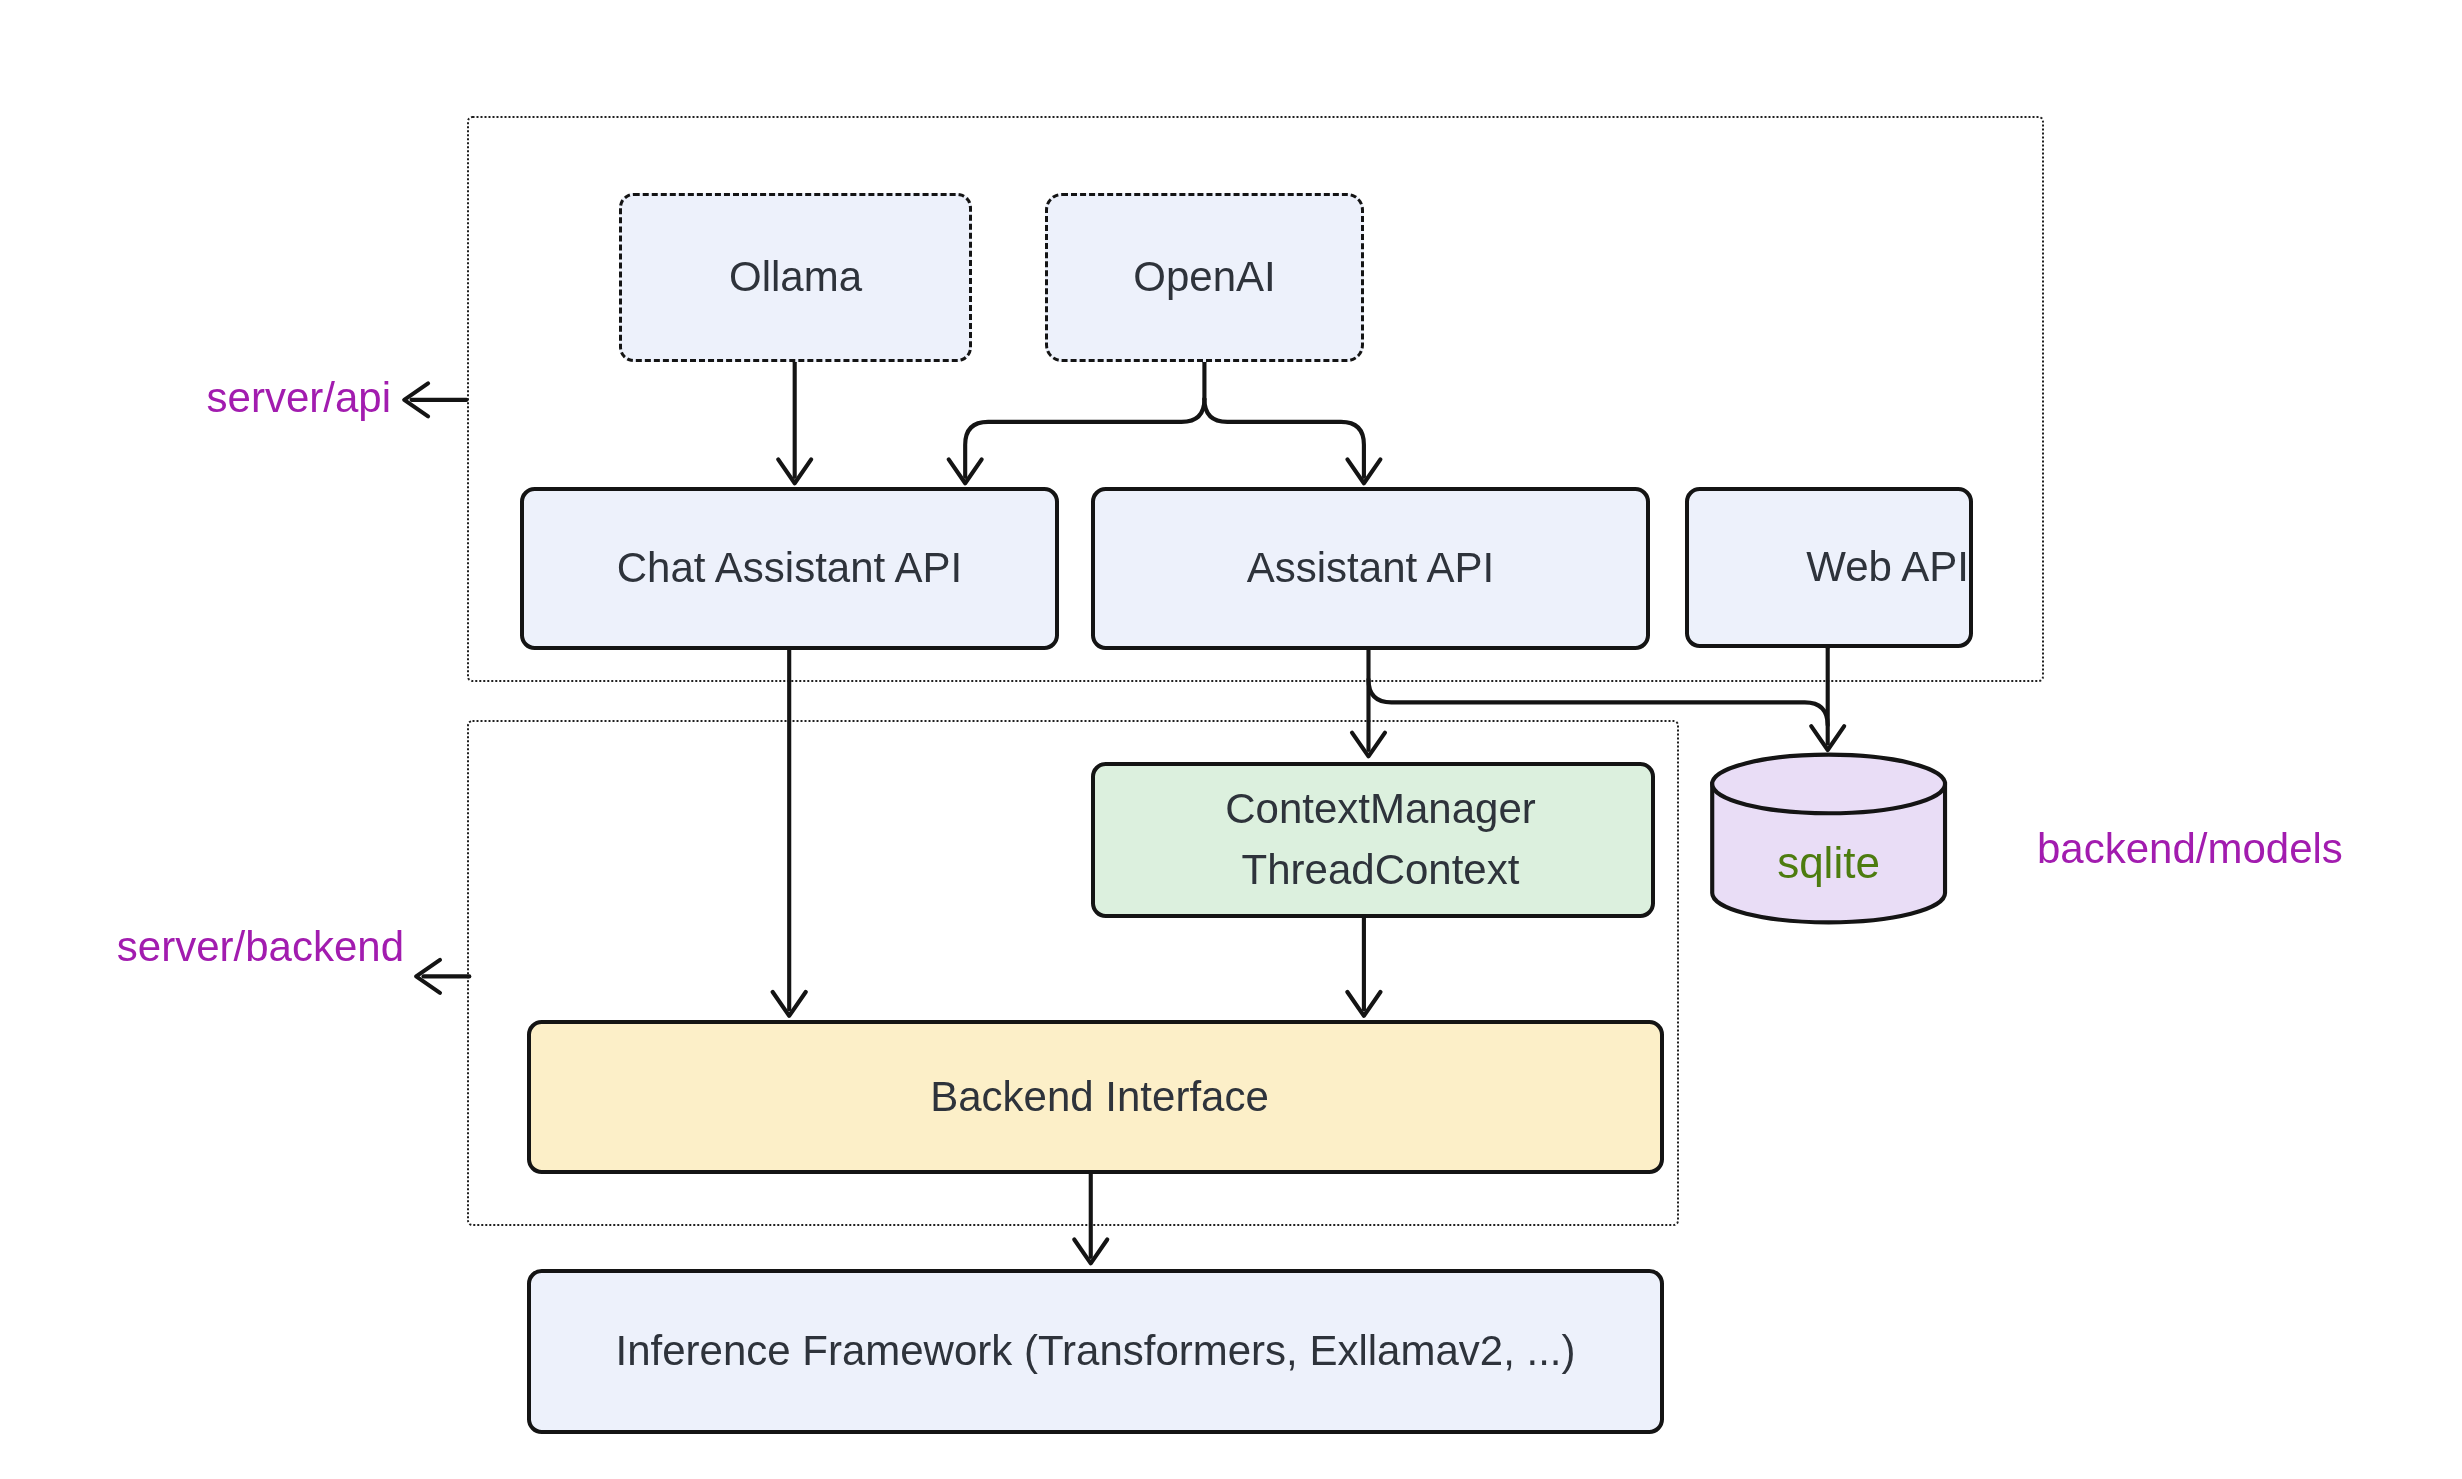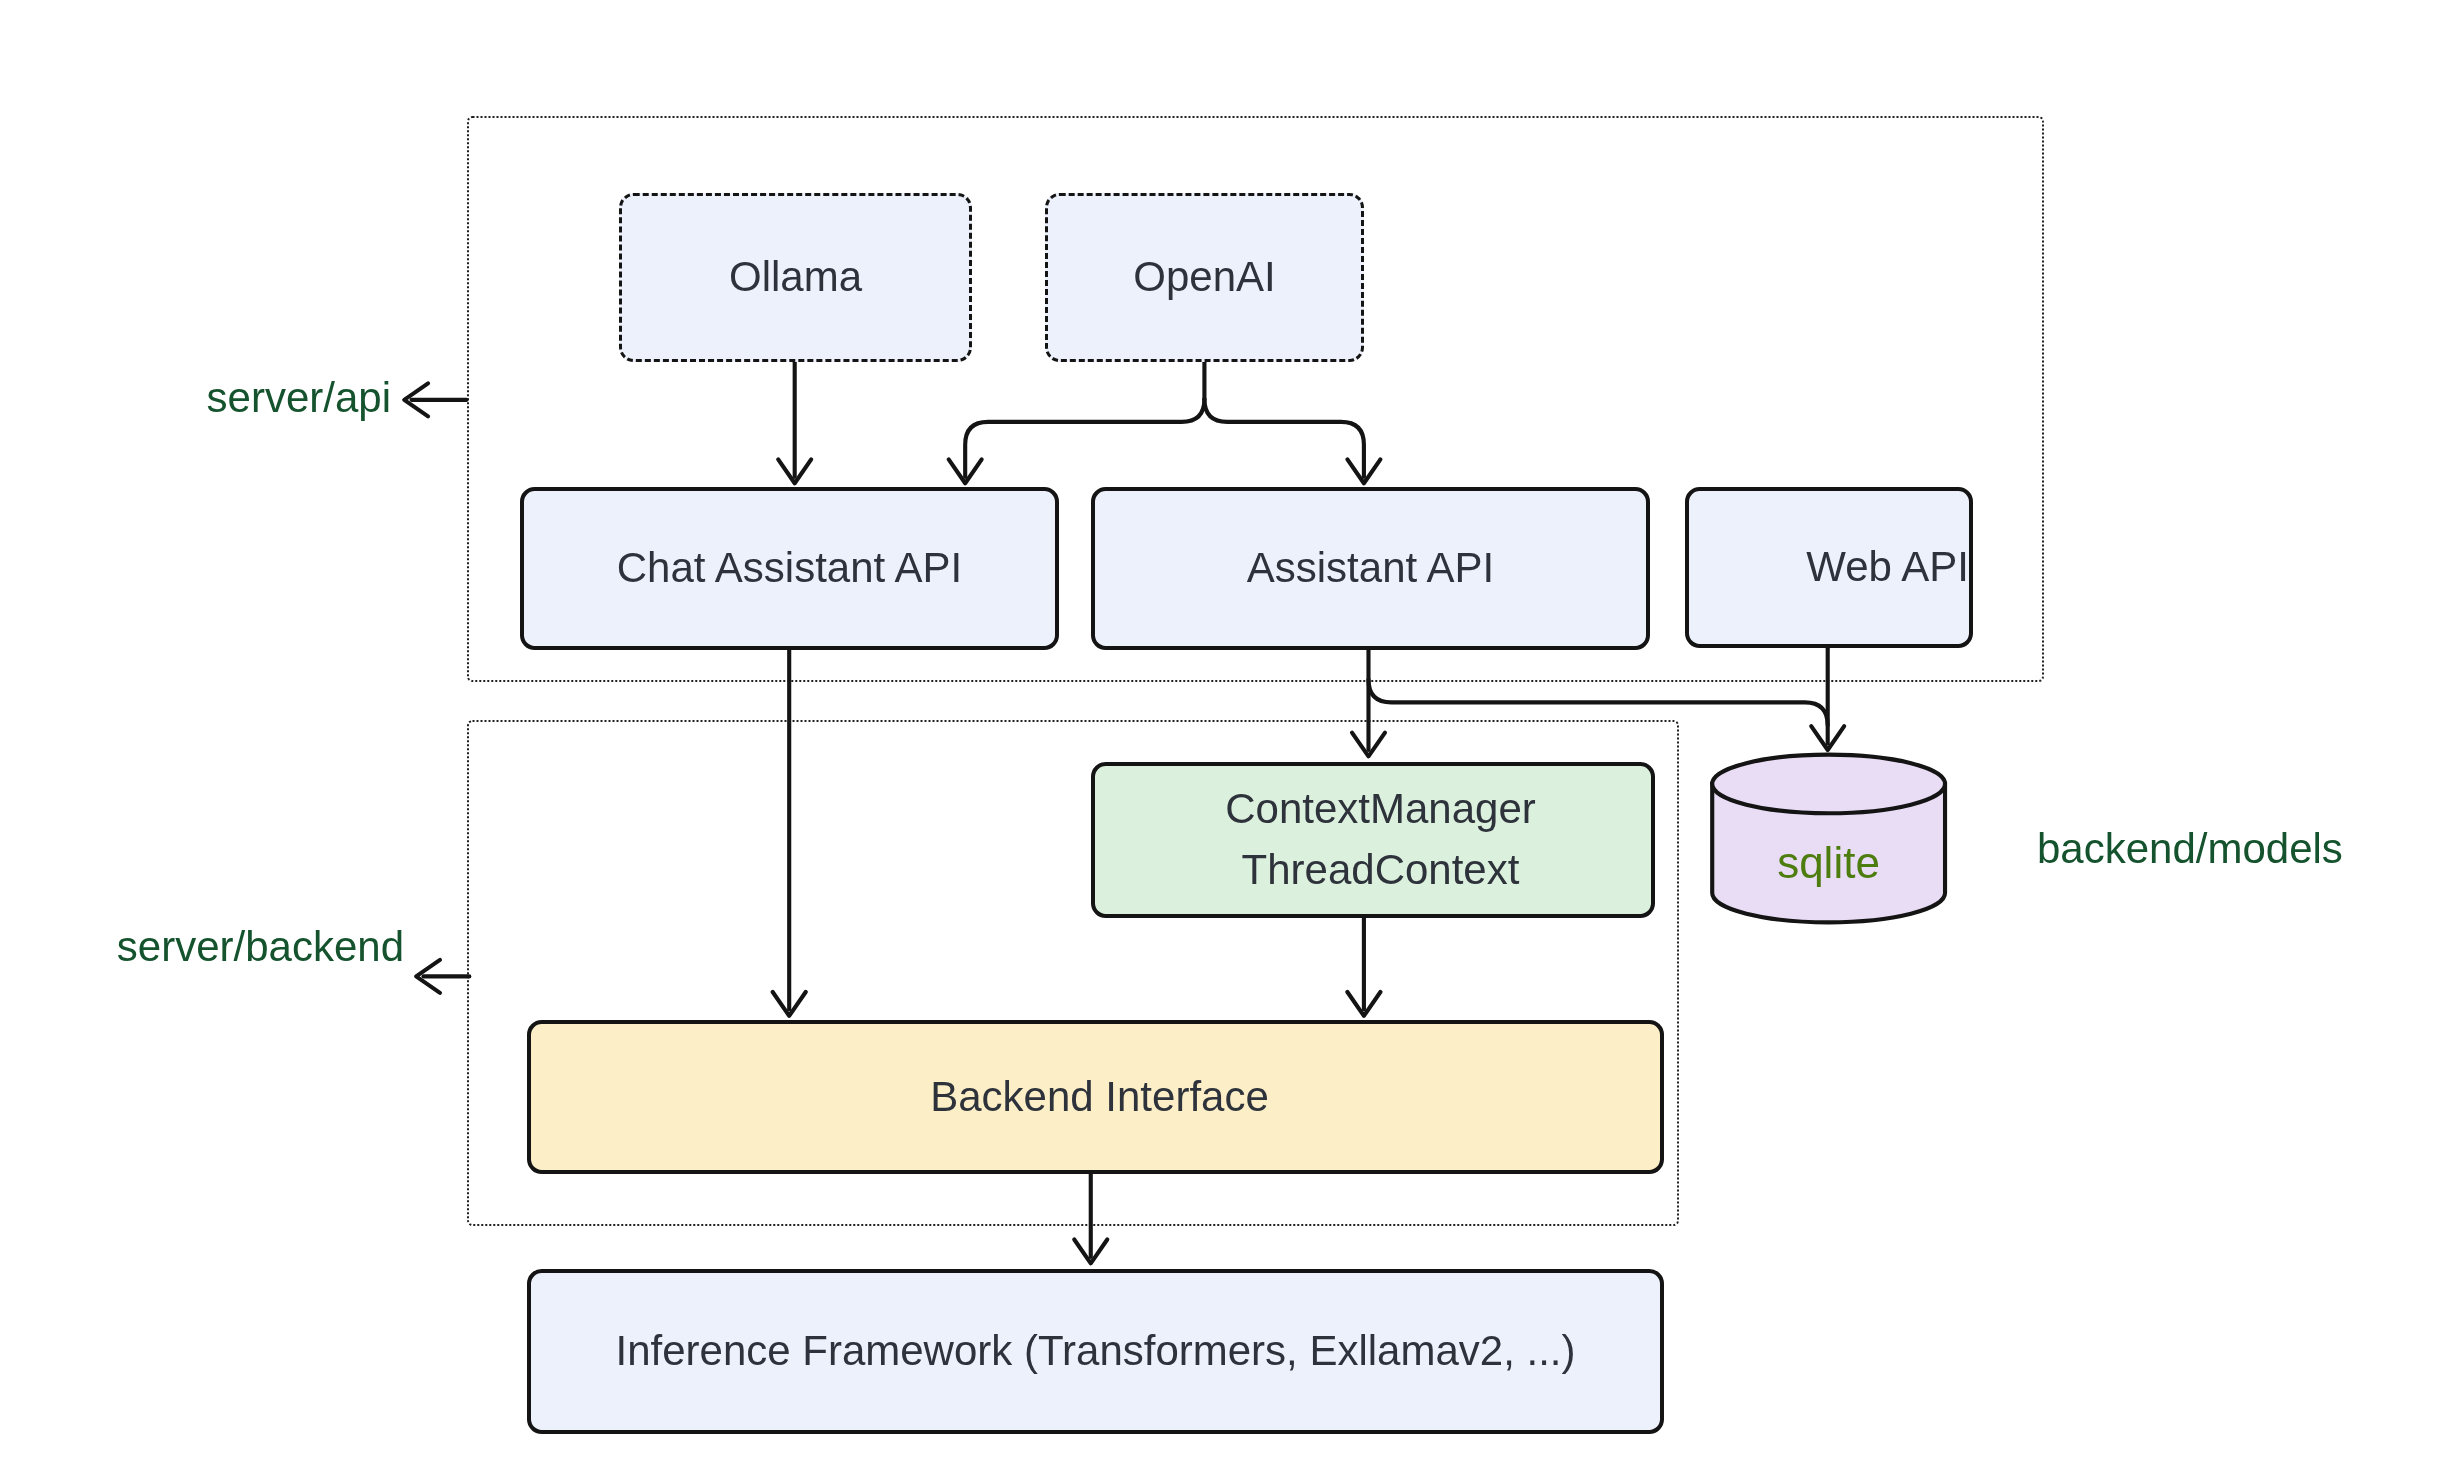--- a/index.html
+++ b/index.html
@@ -29,32 +29,32 @@
     text-align:center;
     font-size:42px;
     line-height:1.45;
     color:#2e333b;
   }
   .node.dashed{border-style:dashed;border-width:3.7px;}
   .fill-blue{background:#edf1fb;}
   .fill-green{background:#dcf0de;padding-left:15px;}
   .fill-yellow{background:#fcefc8;padding-left:8px;}
   .node.ollama{left:619px;top:172px;width:353px;height:169px;}
-  .node.openai{left:1045px;top:172px;width:319px;height:169px;}
+  .node.openai{left:1045px;top:172px;width:319px;height:169px;border-radius:17px;}
   .node.chat{left:520px;top:466px;width:539px;height:163px;}
   .node.assistant{left:1091px;top:466px;width:559px;height:163px;}
   .node.web{left:1685px;top:466px;width:288px;height:161px;justify-content:flex-end;}
   .node.context{left:1091px;top:741px;width:564px;height:156px;}
   .node.backend-iface{left:527px;top:999px;width:1137px;height:154px;}
   .node.inference{left:527px;top:1248px;width:1137px;height:165px;}
   .outer-label{
     position:absolute;
     font-size:42px;
     white-space:nowrap;
-    color:#14532d;
+    color:#a21caf;
   }
   .label-api{right:2071px;top:353px;}
   .label-backend{right:2058px;top:902px;}
   .label-models{left:2037px;top:804px;}
   .cyl-label{
     position:absolute;
     left:1712px;top:787px;width:233px;height:110px;
     display:flex;align-items:center;justify-content:center;
     font-size:44px;color:#4d7c0f;
   }

